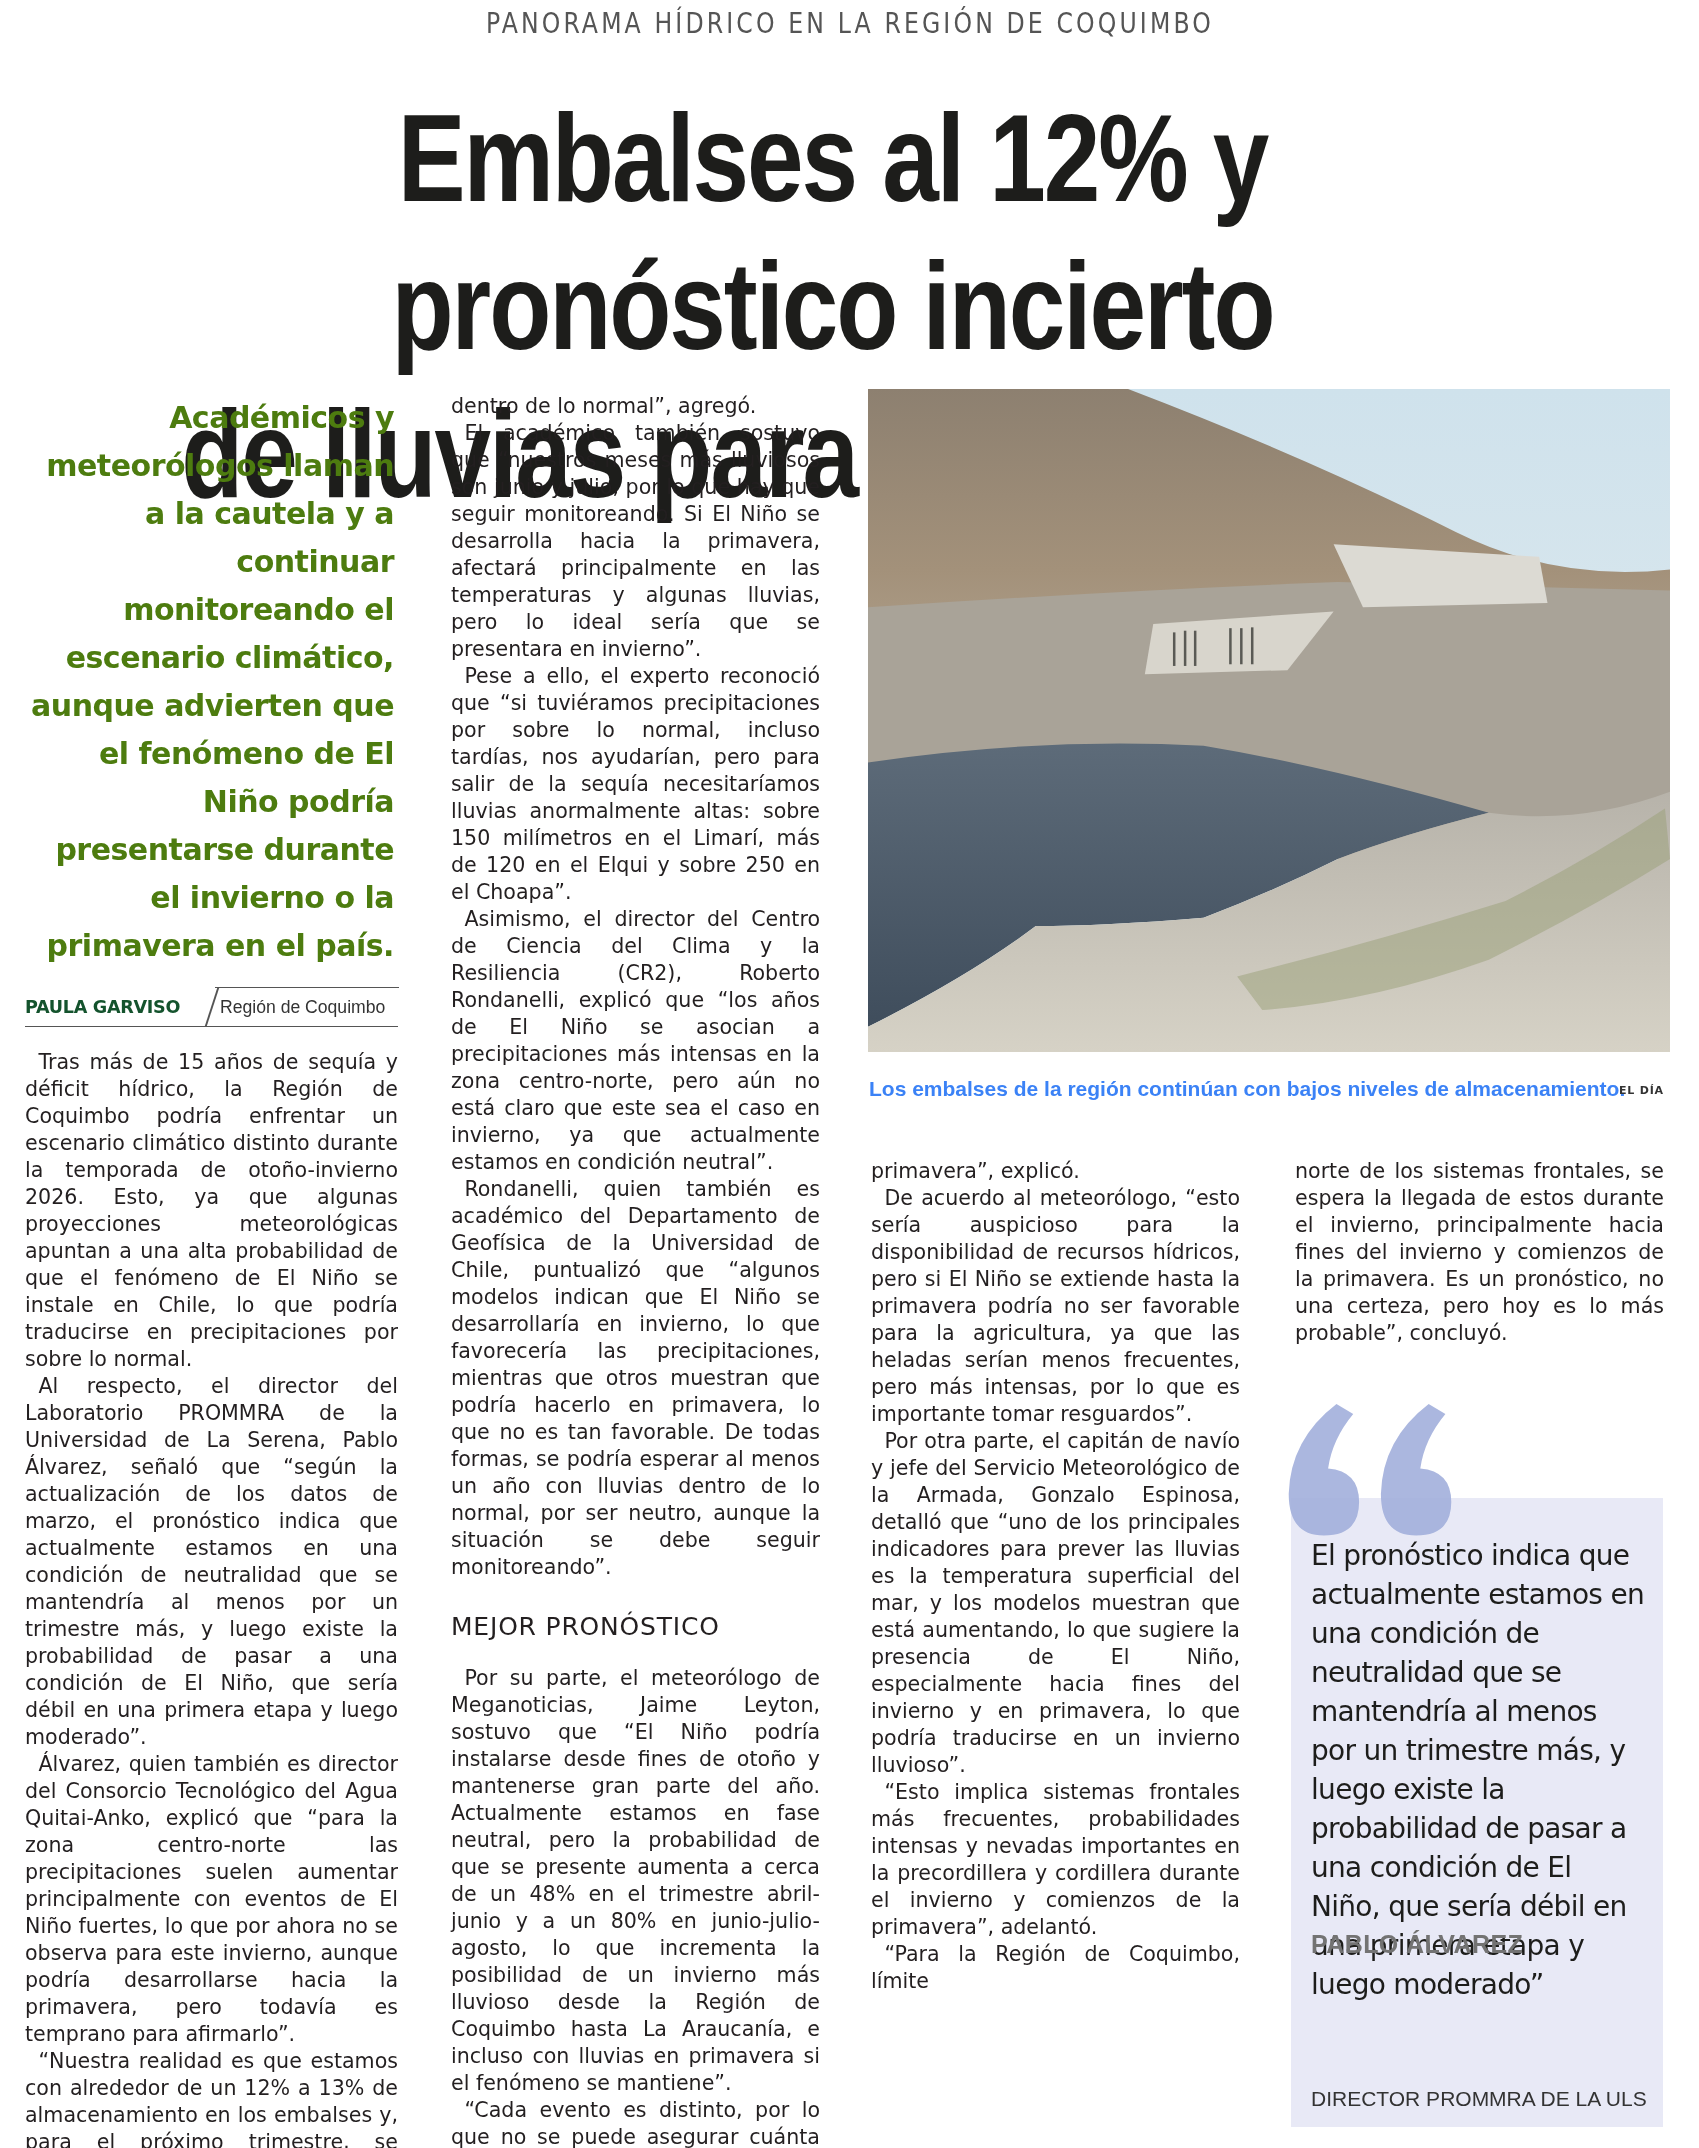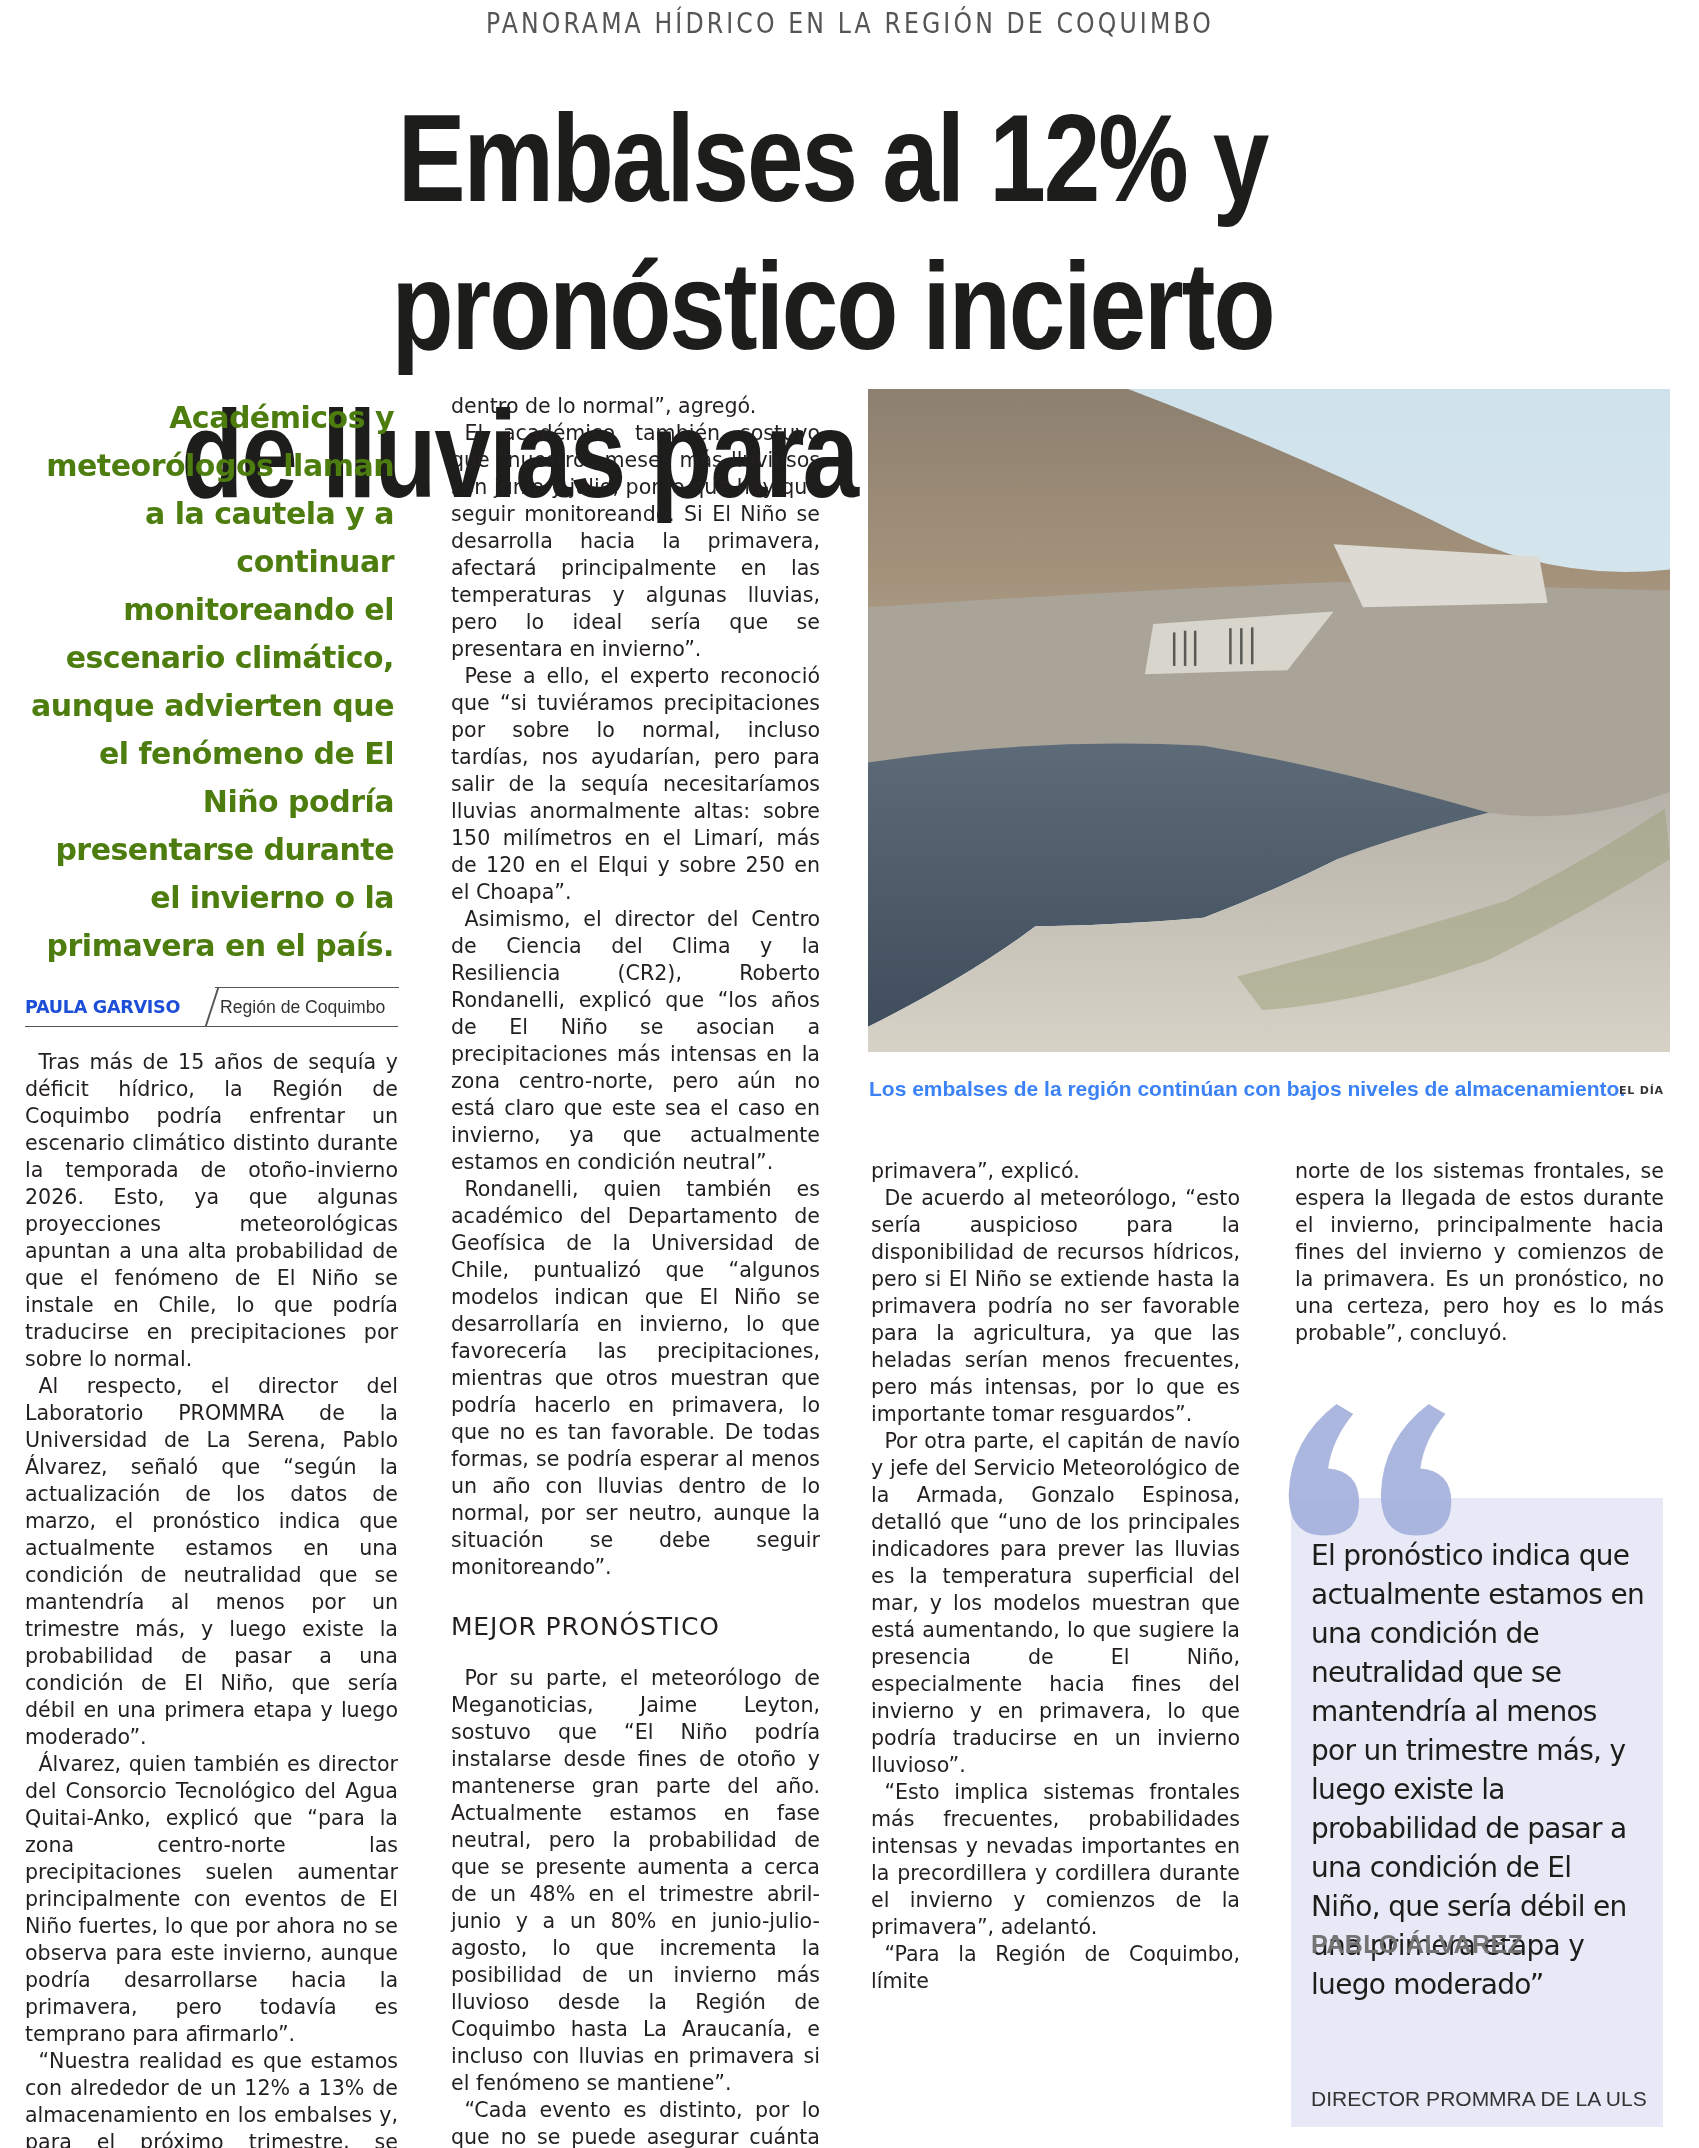--- a/index.html
+++ b/index.html
@@ -24,21 +24,21 @@
     text-align: right; font-family: "DejaVu Sans", sans-serif; font-weight: 700;
     font-size: 30px; line-height: 48px; color: #4d7c0f; letter-spacing: -0.5px;
   }
 
   .byline {
     position: absolute; top: 990px; left: 25px; width: 373px; height: 37px;
     border-bottom: 1.7px solid #555;
   }
   .byline .author {
     position: absolute; left: 0; top: 6.7px; font-family: "DejaVu Sans", sans-serif;
-    font-weight: 700; font-size: 17.6px; letter-spacing: -0.3px; color: #1d4ed8;
+    font-weight: 700; font-size: 17.6px; letter-spacing: -0.3px; color: #14532d;
   }
   .byline .slash {
     position: absolute; left: 186px; top: -3.4px; width: 1.7px; height: 40px;
     background: #555; transform: skewX(-18deg);
   }
   .byline .topline {
     position: absolute; left: 190px; top: -3.4px; width: 184px; height: 1.7px; background: #555;
   }
   .byline .location {
     position: absolute; left: 195px; top: 6.7px; font-family: Liberation Sans, sans-serif;

